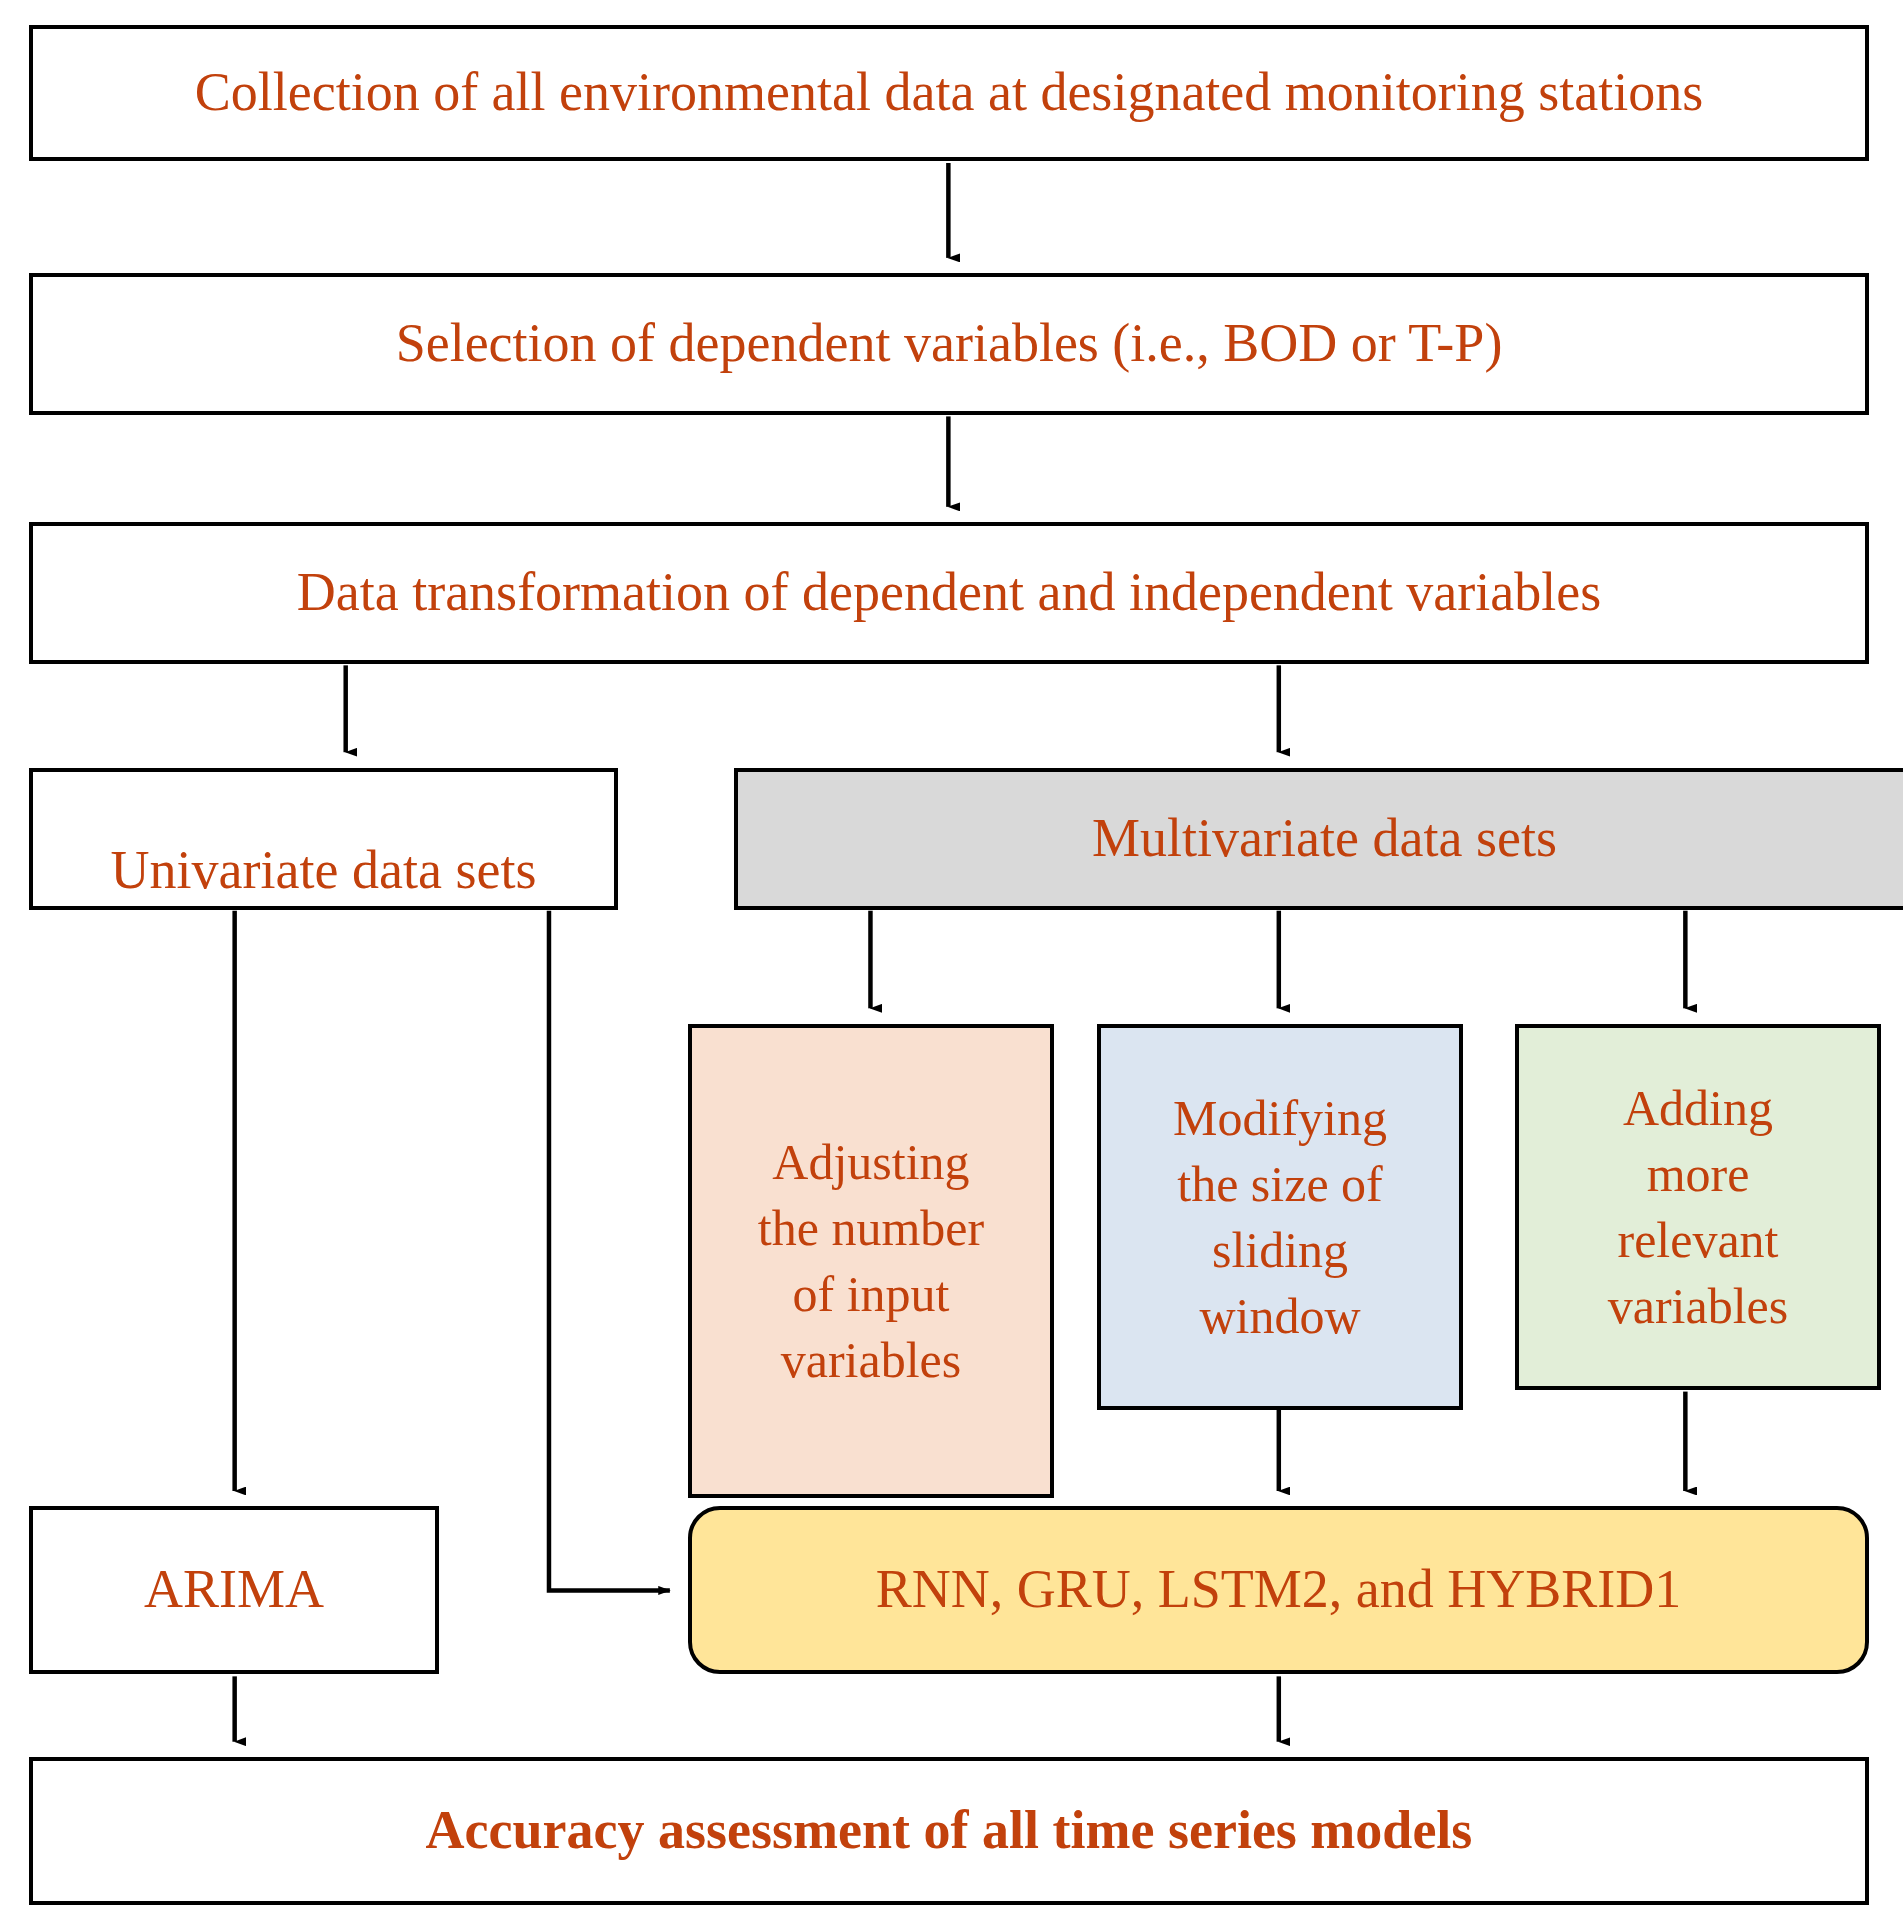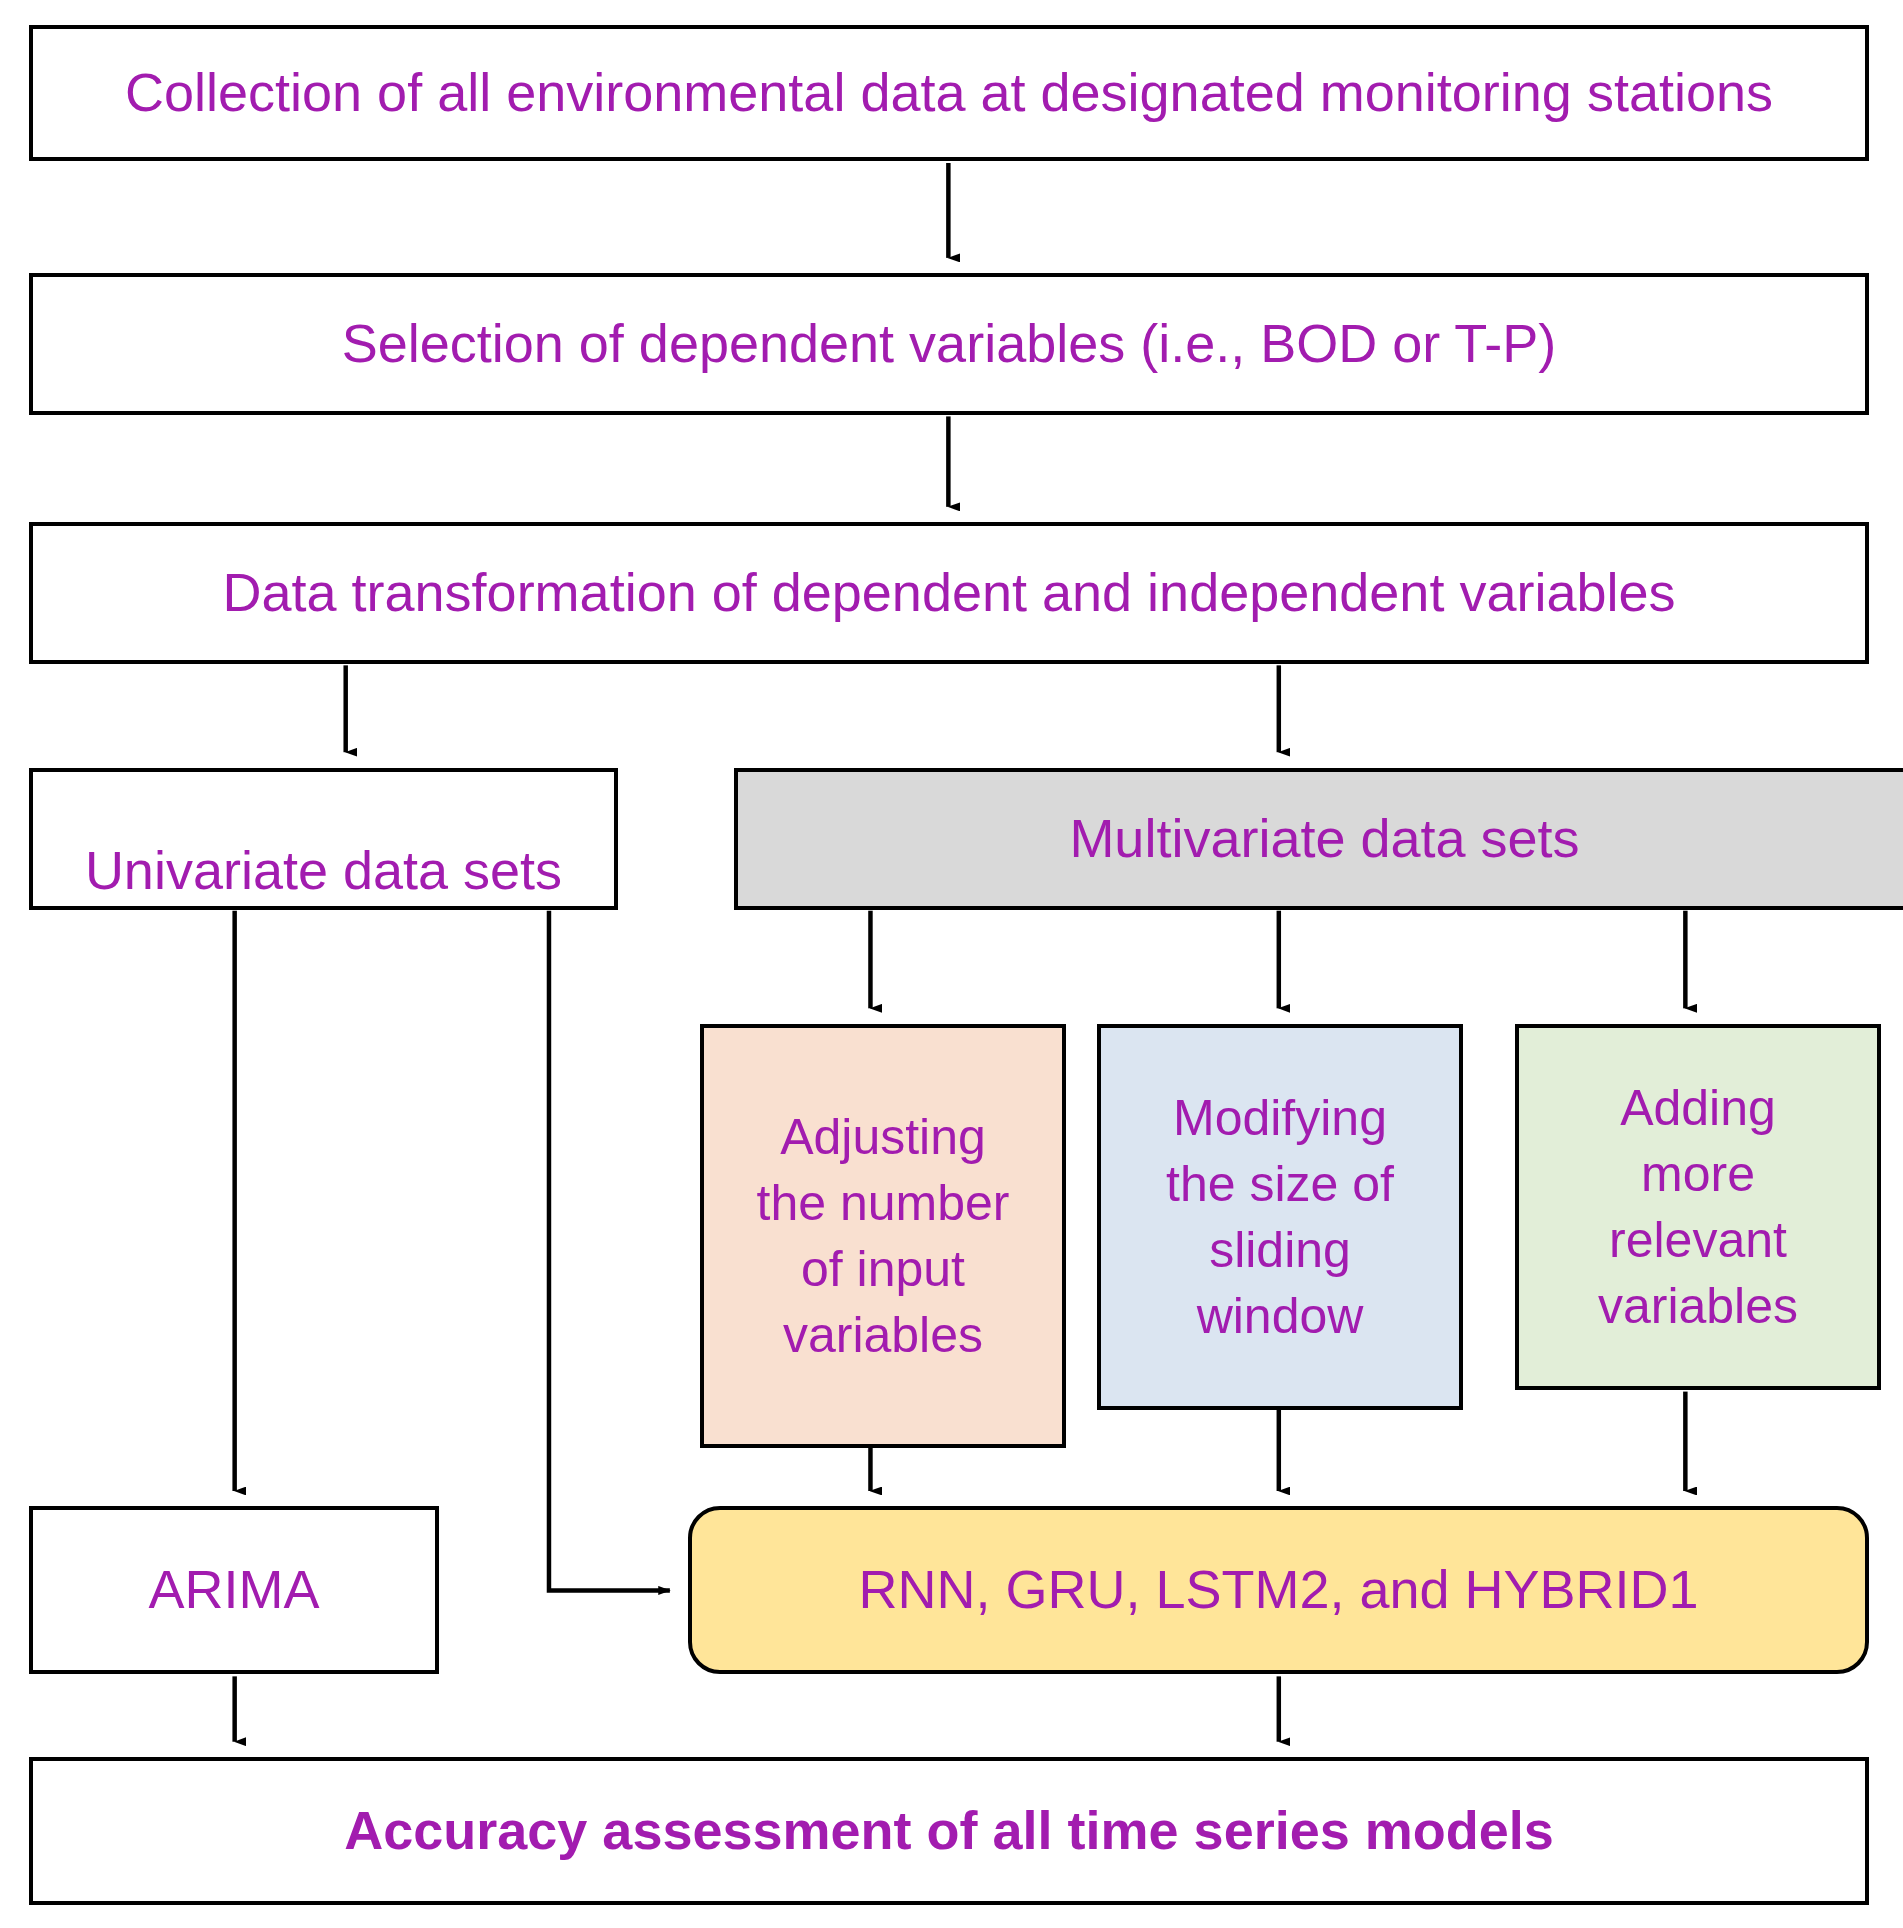--- a/index.html
+++ b/index.html
@@ -26,23 +26,23 @@
   }
   .node-box {
     position: absolute;
     box-sizing: border-box;
     border: 4.5px solid #000000;
     background: #ffffff;
     display: flex;
     align-items: center;
     justify-content: center;
     text-align: center;
-    color: #a21caf;
+    color: #c2410c;
     line-height: 1.32;
-    font-family: Liberation Sans, sans-serif;
+    font-family: Liberation Serif, serif;
   }
   .node-label {
     display: block;
     padding: 0 16px;
     white-space: pre-line;
   }
   .fs-big { font-size: 54px; }
   .fs-small { font-size: 50px; }
   .bold { font-weight: bold; }
 </style>
@@ -103,21 +103,21 @@
   </div>
 
   <div class="node-box fs-big" style="left:29px; top:768px; width:589px; height:142px; background:#ffffff;align-items:flex-end;">
     <span class="node-label">Univariate data sets</span>
   </div>
 
   <div class="node-box fs-big" style="left:688px; top:768px; width:1181px; height:142px; background:#d9d9d9;margin-left:46px;">
     <span class="node-label">Multivariate data sets</span>
   </div>
 
-  <div class="node-box fs-small" style="left:688px; top:1024px; width:366px; height:424px; background:#f9e0d0;margin-left:12px;">
+  <div class="node-box fs-small" style="left:688px; top:1024px; width:366px; height:474px; background:#f9e0d0;">
     <span class="node-label">Adjusting
 the number
 of input
 variables</span>
   </div>
 
   <div class="node-box fs-small" style="left:1097px; top:1024px; width:366px; height:386px; background:#dbe5f1;">
     <span class="node-label">Modifying
 the size of
 sliding

